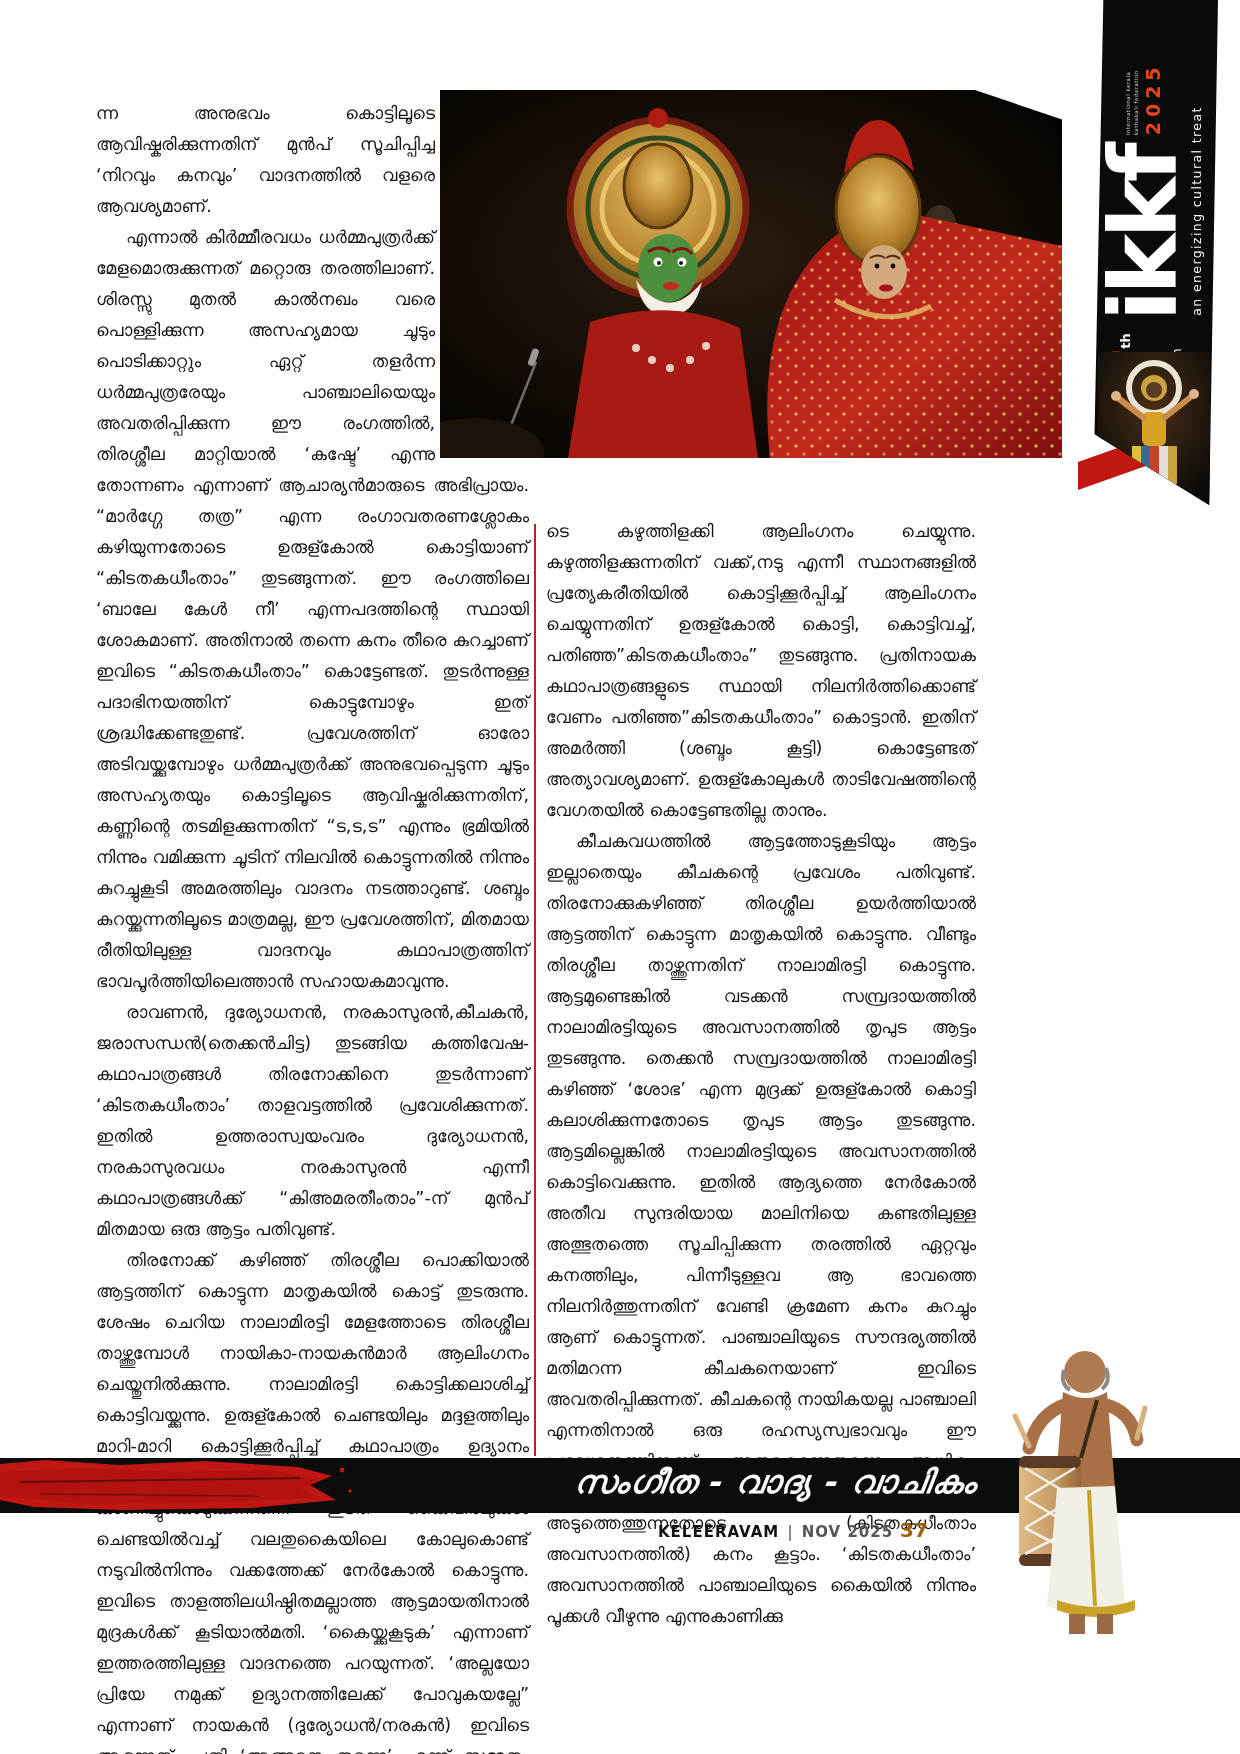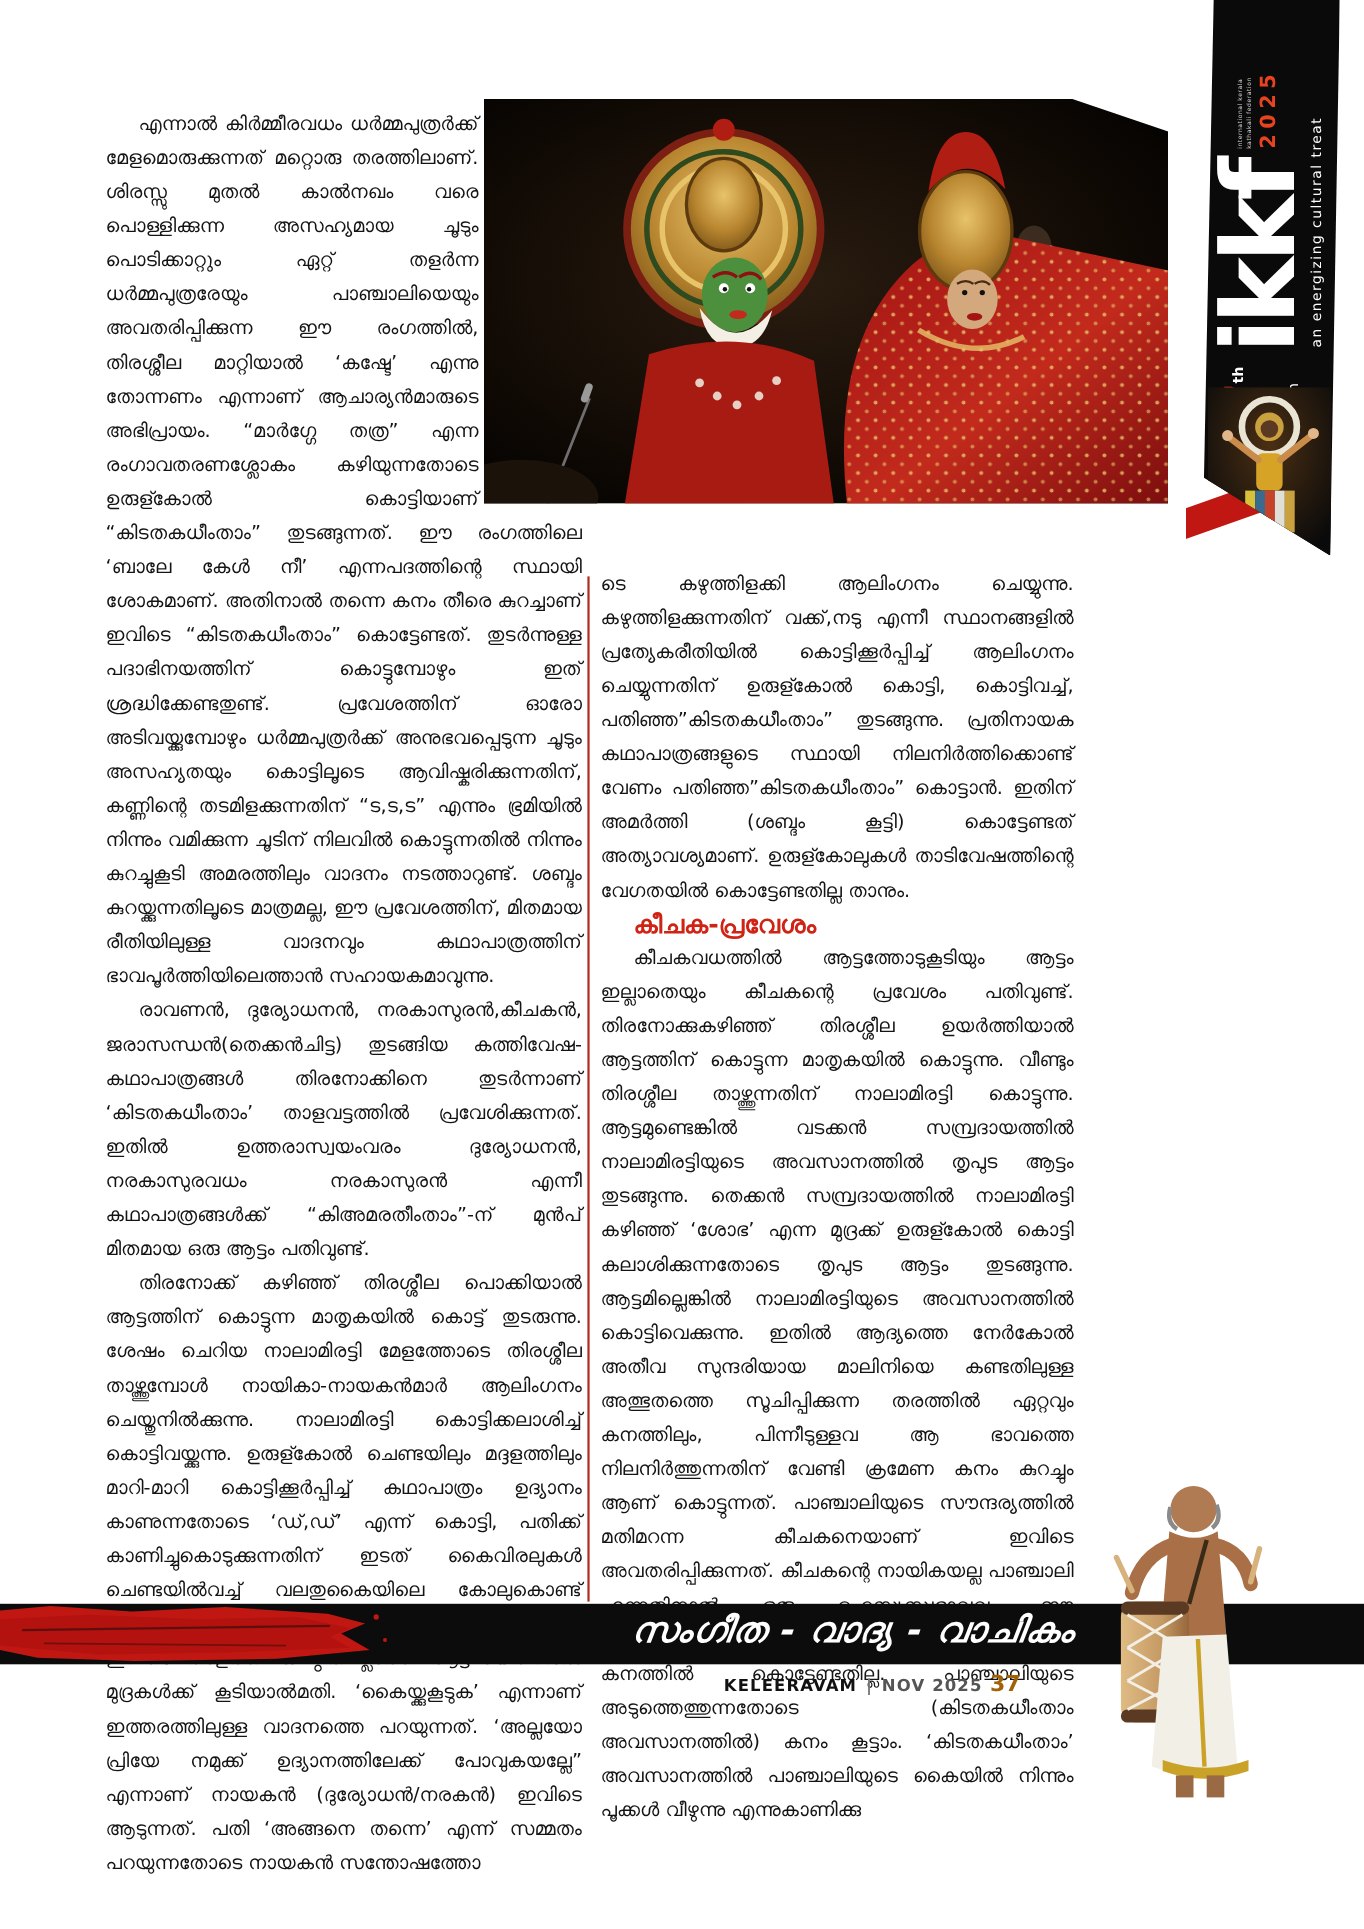--- a/index.html
+++ b/index.html
@@ -174,30 +174,30 @@
           <rect x="70" y="94" width="9" height="38" fill="#caa13f"></rect>
         </g>
         <rect x="44" y="132" width="8" height="16" fill="#2a1a0c"></rect>
         <rect x="60" y="132" width="8" height="16" fill="#2a1a0c"></rect>
       </svg>
     </div>
   </div>
 
   <div class="col col-left">
     <div class="photo-spacer"></div>
+    <p class="no-indent">ന്ന അനുഭവം കൊട്ടിലൂടെ ആവിഷ്കരിക്കുന്നതിന് മുൻപ് സൂചിപ്പിച്ച ‘നിറവും കനവും’ വാദനത്തിൽ വളരെ ആവശ്യമാണ്.</p>
     <p>എന്നാൽ കിർമ്മീരവധം ധർമ്മപുത്രർക്ക് മേളമൊരുക്കുന്നത് മറ്റൊരു തരത്തിലാണ്. ശിരസ്സു മുതൽ കാൽനഖം വരെ പൊള്ളിക്കുന്ന അസഹ്യമായ ചൂടും പൊടിക്കാറ്റും ഏറ്റ് തളർന്ന ധർമ്മപുത്രരേയും പാഞ്ചാലിയെയും അവതരിപ്പിക്കുന്ന ഈ രംഗത്തിൽ, തിരശ്ശീല മാറ്റിയാൽ ‘കഷ്ടേ’ എന്നു തോന്നണം എന്നാണ് ആചാര്യൻമാരുടെ അഭിപ്രായം. “മാർഗ്ഗേ തത്ര” എന്ന രംഗാവതരണശ്ലോകം കഴിയുന്നതോടെ ഉരുള്കോൽ കൊട്ടിയാണ് “കിടതകധീംതാം” തുടങ്ങുന്നത്. ഈ രംഗത്തിലെ ‘ബാലേ കേൾ നീ’ എന്നപദത്തിന്റെ സ്ഥായി ശോകമാണ്. അതിനാൽ തന്നെ കനം തീരെ കുറച്ചാണ് ഇവിടെ “കിടതകധീംതാം” കൊട്ടേണ്ടത്. തുടർന്നുള്ള പദാഭിനയത്തിന് കൊട്ടുമ്പോഴും ഇത് ശ്രദ്ധിക്കേണ്ടതുണ്ട്. പ്രവേശത്തിന് ഓരോ അടിവയ്ക്കുമ്പോഴും ധർമ്മപുത്രർക്ക് അനുഭവപ്പെടുന്ന ചൂടും അസഹ്യതയും കൊട്ടിലൂടെ ആവിഷ്കരിക്കുന്നതിന്, കണ്ണിന്റെ തടമിളക്കുന്നതിന് “ട,ട,ട” എന്നും ഭ്രമിയിൽ നിന്നും വമിക്കുന്ന ചൂടിന് നിലവിൽ കൊട്ടുന്നതിൽ നിന്നും കുറച്ചുകൂടി അമരത്തിലും വാദനം നടത്താറുണ്ട്. ശബ്ദം കുറയ്ക്കുന്നതിലൂടെ മാത്രമല്ല, ഈ പ്രവേശത്തിന്, മിതമായ രീതിയിലുള്ള വാദനവും കഥാപാത്രത്തിന് ഭാവപൂർത്തിയിലെത്താൻ സഹായകമാവുന്നു.</p>
     <p>രാവണൻ, ദുര്യോധനൻ, നരകാസുരൻ,കീചകൻ, ജരാസന്ധൻ(തെക്കൻചിട്ട) തുടങ്ങിയ കത്തിവേഷ-കഥാപാത്രങ്ങൾ തിരനോക്കിനെ തുടർന്നാണ് ‘കിടതകധീംതാം’ താളവട്ടത്തിൽ പ്രവേശിക്കുന്നത്. ഇതിൽ ഉത്തരാസ്വയംവരം ദുര്യോധനൻ, നരകാസുരവധം നരകാസുരൻ എന്നീ കഥാപാത്രങ്ങൾക്ക് “കിഅമരതീംതാം”-ന് മുൻപ് മിതമായ ഒരു ആട്ടം പതിവുണ്ട്.</p>
     <p>തിരനോക്ക് കഴിഞ്ഞ് തിരശ്ശീല പൊക്കിയാൽ ആട്ടത്തിന് കൊട്ടുന്ന മാതൃകയിൽ കൊട്ട് തുടരുന്നു. ശേഷം ചെറിയ നാലാമിരട്ടി മേളത്തോടെ തിരശ്ശീല താഴ്ത്തുമ്പോൾ നായികാ-നായകൻമാർ ആലിംഗനം ചെയ്തുനിൽക്കുന്നു. നാലാമിരട്ടി കൊട്ടിക്കലാശിച്ച് കൊട്ടിവയ്ക്കുന്നു. ഉരുള്കോൽ ചെണ്ടയിലും മദ്ദളത്തിലും മാറി-മാറി കൊട്ടിക്കൂർപ്പിച്ച് കഥാപാത്രം ഉദ്യാനം കാണുന്നതോടെ ‘ഡ്,ഡ്’ എന്ന് കൊട്ടി, പതിക്ക് കാണിച്ചുകൊടുക്കുന്നതിന് ഇടത് കൈവിരലുകൾ ചെണ്ടയിൽവച്ച് വലതുകൈയിലെ കോലുകൊണ്ട് നടുവിൽനിന്നും വക്കത്തേക്ക് നേർകോൽ കൊട്ടുന്നു. ഇവിടെ താളത്തിലധിഷ്ഠിതമല്ലാത്ത ആട്ടമായതിനാൽ മുദ്രകൾക്ക് കൂടിയാൽമതി. ‘കൈയ്ക്കുകൂടുക’ എന്നാണ് ഇത്തരത്തിലുള്ള വാദനത്തെ പറയുന്നത്. ‘അല്ലയോ പ്രിയേ നമുക്ക് ഉദ്യാനത്തിലേക്ക് പോവുകയല്ലേ” എന്നാണ് നായകൻ (ദുര്യോധൻ/നരകൻ) ഇവിടെ ആടുന്നത്. പതി ‘അങ്ങനെ തന്നെ’ എന്ന് സമ്മതം പറയുന്നതോടെ നായകൻ സന്തോഷത്തോ</p>
   </div>
 
   <div class="column-divider"></div>
 
   <div class="col col-right">
     <p class="no-indent">ടെ കഴുത്തിളക്കി ആലിംഗനം ചെയ്യുന്നു. കഴുത്തിളക്കുന്നതിന് വക്ക്,നടു എന്നീ സ്ഥാനങ്ങളിൽ പ്രത്യേകരീതിയിൽ കൊട്ടിക്കൂർപ്പിച്ച് ആലിംഗനം ചെയ്യുന്നതിന് ഉരുള്കോൽ കൊട്ടി, കൊട്ടിവച്ച്, പതിഞ്ഞ”കിടതകധീംതാം” തുടങ്ങുന്നു. പ്രതിനായക കഥാപാത്രങ്ങളുടെ സ്ഥായി നിലനിർത്തിക്കൊണ്ട് വേണം പതിഞ്ഞ”കിടതകധീംതാം” കൊട്ടാൻ. ഇതിന് അമർത്തി (ശബ്ദം കൂട്ടി) കൊട്ടേണ്ടത് അത്യാവശ്യമാണ്. ഉരുള്കോലുകൾ താടിവേഷത്തിന്റെ വേഗതയിൽ കൊട്ടേണ്ടതില്ല താനും.</p>
-    <p class="section-heading">കീചക-പ്രവേശം</p>
     <p>കീചകവധത്തിൽ ആട്ടത്തോടുകൂടിയും ആട്ടം ഇല്ലാതെയും കീചകന്റെ പ്രവേശം പതിവുണ്ട്. തിരനോക്കുകഴിഞ്ഞ് തിരശ്ശീല ഉയർത്തിയാൽ ആട്ടത്തിന് കൊട്ടുന്ന മാതൃകയിൽ കൊട്ടുന്നു. വീണ്ടും തിരശ്ശീല താഴ്ത്തുന്നതിന് നാലാമിരട്ടി കൊട്ടുന്നു. ആട്ടമുണ്ടെങ്കിൽ വടക്കൻ സമ്പ്രദായത്തിൽ നാലാമിരട്ടിയുടെ അവസാനത്തിൽ തൃപുട ആട്ടം തുടങ്ങുന്നു. തെക്കൻ സമ്പ്രദായത്തിൽ നാലാമിരട്ടി കഴിഞ്ഞ് ‘ശോഭ’ എന്ന മുദ്രക്ക് ഉരുള്കോൽ കൊട്ടി കലാശിക്കുന്നതോടെ തൃപുട ആട്ടം തുടങ്ങുന്നു. ആട്ടമില്ലെങ്കിൽ നാലാമിരട്ടിയുടെ അവസാനത്തിൽ കൊട്ടിവെക്കുന്നു. ഇതിൽ ആദ്യത്തെ നേർകോൽ അതീവ സുന്ദരിയായ മാലിനിയെ കണ്ടതിലുള്ള അത്ഭുതത്തെ സൂചിപ്പിക്കുന്ന തരത്തിൽ ഏറ്റവും കനത്തിലും, പിന്നീടുള്ളവ ആ ഭാവത്തെ നിലനിർത്തുന്നതിന് വേണ്ടി ക്രമേണ കനം കുറച്ചും ആണ് കൊട്ടുന്നത്. പാഞ്ചാലിയുടെ സൗന്ദര്യത്തിൽ മതിമറന്ന കീചകനെയാണ് ഇവിടെ അവതരിപ്പിക്കുന്നത്. കീചകന്റെ നായികയല്ല പാഞ്ചാലി എന്നതിനാൽ ഒരു രഹസ്യസ്വഭാവവും ഈ പ്രവേശനത്തിനുണ്ട്. അതുകൊണ്ടുതന്നെ അധികം കനത്തിൽ കൊട്ടേണ്ടതില്ല. പാഞ്ചാലിയുടെ അടുത്തെത്തുന്നതോടെ (കിടതകധീംതാം അവസാനത്തിൽ) കനം കൂട്ടാം. ‘കിടതകധീംതാം’ അവസാനത്തിൽ പാഞ്ചാലിയുടെ കൈയിൽ നിന്നും പൂക്കൾ വീഴുന്നു എന്നുകാണിക്കു</p>
   </div>
 
   <div class="footer-band">
     <svg class="brush" width="360" height="55" viewBox="0 0 360 55">
       <polygon points="0,6 46,2 120,7 205,3 298,9 332,18 310,27 336,42 252,50 122,52 34,49 0,42" fill="#c01712"></polygon>
       <polygon points="0,14 80,10 180,14 270,12 318,22 300,30 318,40 210,44 90,46 0,38" fill="#a80f0c" opacity=".55"></polygon>
       <line x1="20" y1="24" x2="300" y2="20" stroke="#0c0c0c" stroke-width="2" opacity=".5"></line>
       <line x1="40" y1="36" x2="260" y2="38" stroke="#0c0c0c" stroke-width="1.6" opacity=".4"></line>
       <circle cx="342" cy="12" r="2.4" fill="#c01712"></circle>

